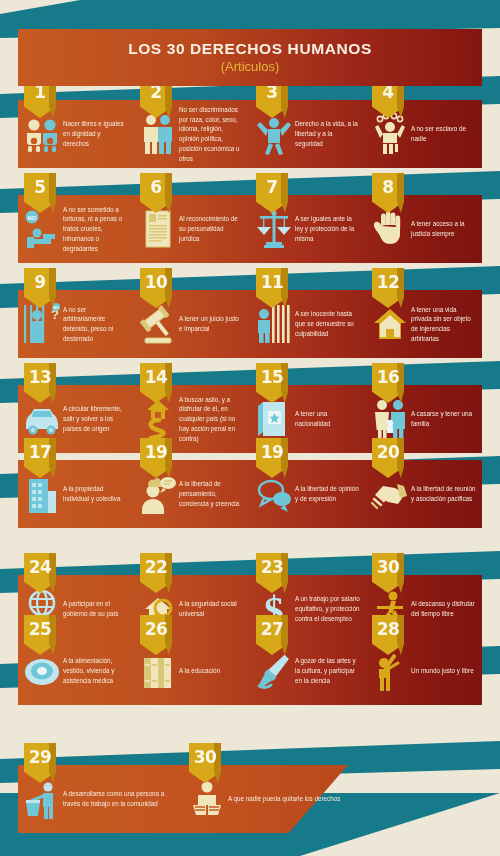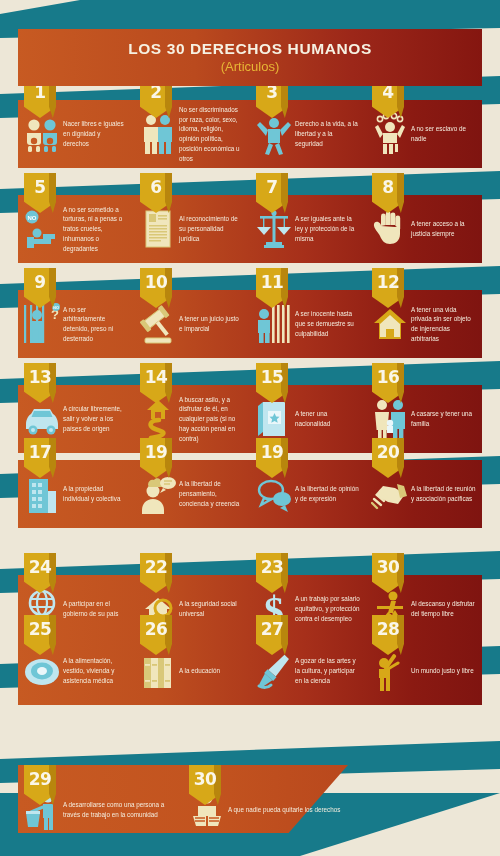--- a/index.html
+++ b/index.html
@@ -56,21 +56,21 @@
     background:linear-gradient(90deg,#C75A22 0%,#BE4F1F 30%,#A62F1A 62%,#8B1A12 85%,#7F1410 100%);
   }
   .band.last{width:330px;}
   .band.last .bandbg{
     background:linear-gradient(90deg,#C75A22 0%,#C2531F 60%,#B9481D 100%);
     clip-path:polygon(0 0, 100% 0, 82% 100%, 0 100%);
   }
 
   .cells{position:absolute;inset:0;display:flex;z-index:6;}
   .cell{position:relative;flex:1 1 0;display:flex;align-items:center;}
-  .band.last .cells{width:100%;align-items:flex-end;}
+  .band.last .cells{width:100%;}
   .band.last .cell{flex:0 0 50%;}
 
   
   .badge{
     position:absolute;
     left:6px;top:-22px;
     width:32px;height:40px;
     z-index:9;
   }
   .badge .shape{

